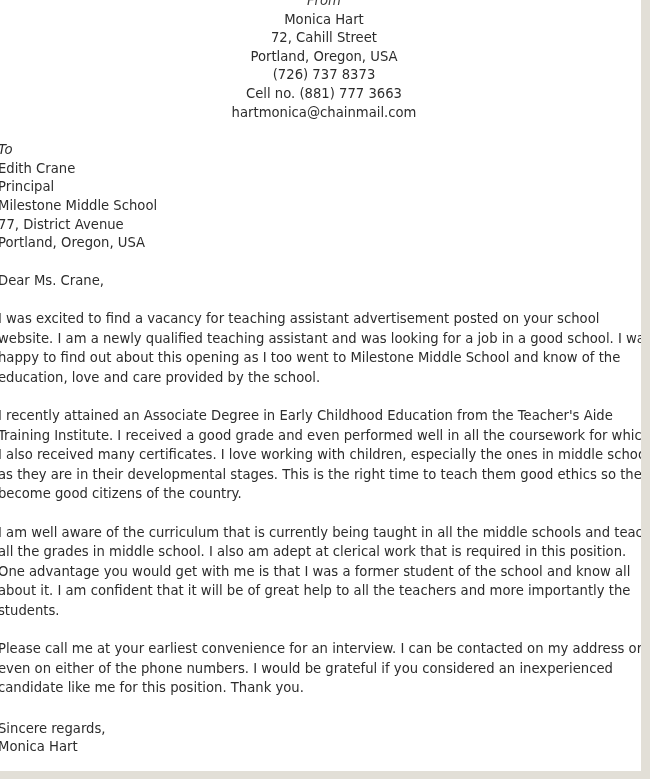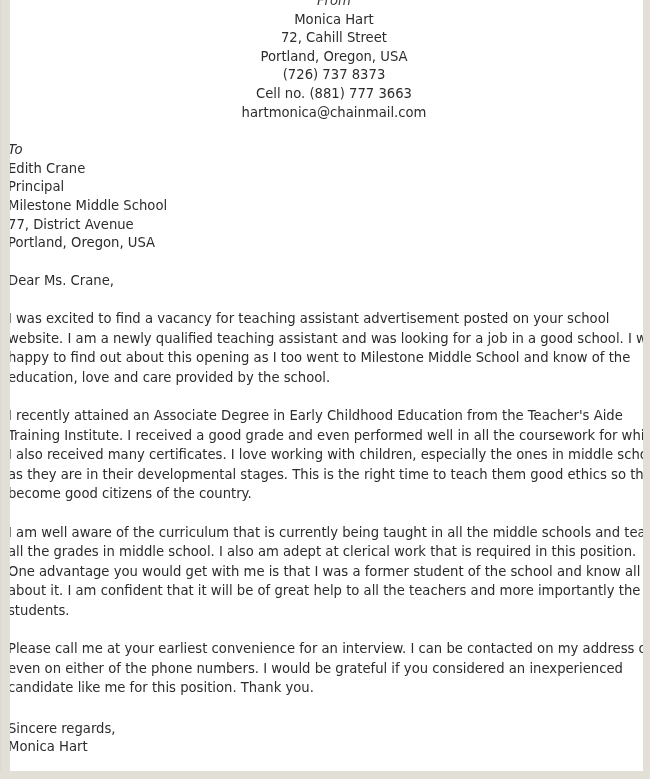--- a/index.html
+++ b/index.html
@@ -10,21 +10,21 @@
     width: 650px;
     height: 779px;
     background: #e2dfd7;
     font-family: "DejaVu Sans", sans-serif;
     overflow: hidden;
   }
 
   
   .page-mount {
     position: absolute;
-    left: 10px;
+    left: 0;
     top: 0px;
     width: 641px;
     height: 771px;
     background: #ffffff;
     overflow: hidden;
   }
 
   .doc {
     position: absolute;
     left: -4px;

